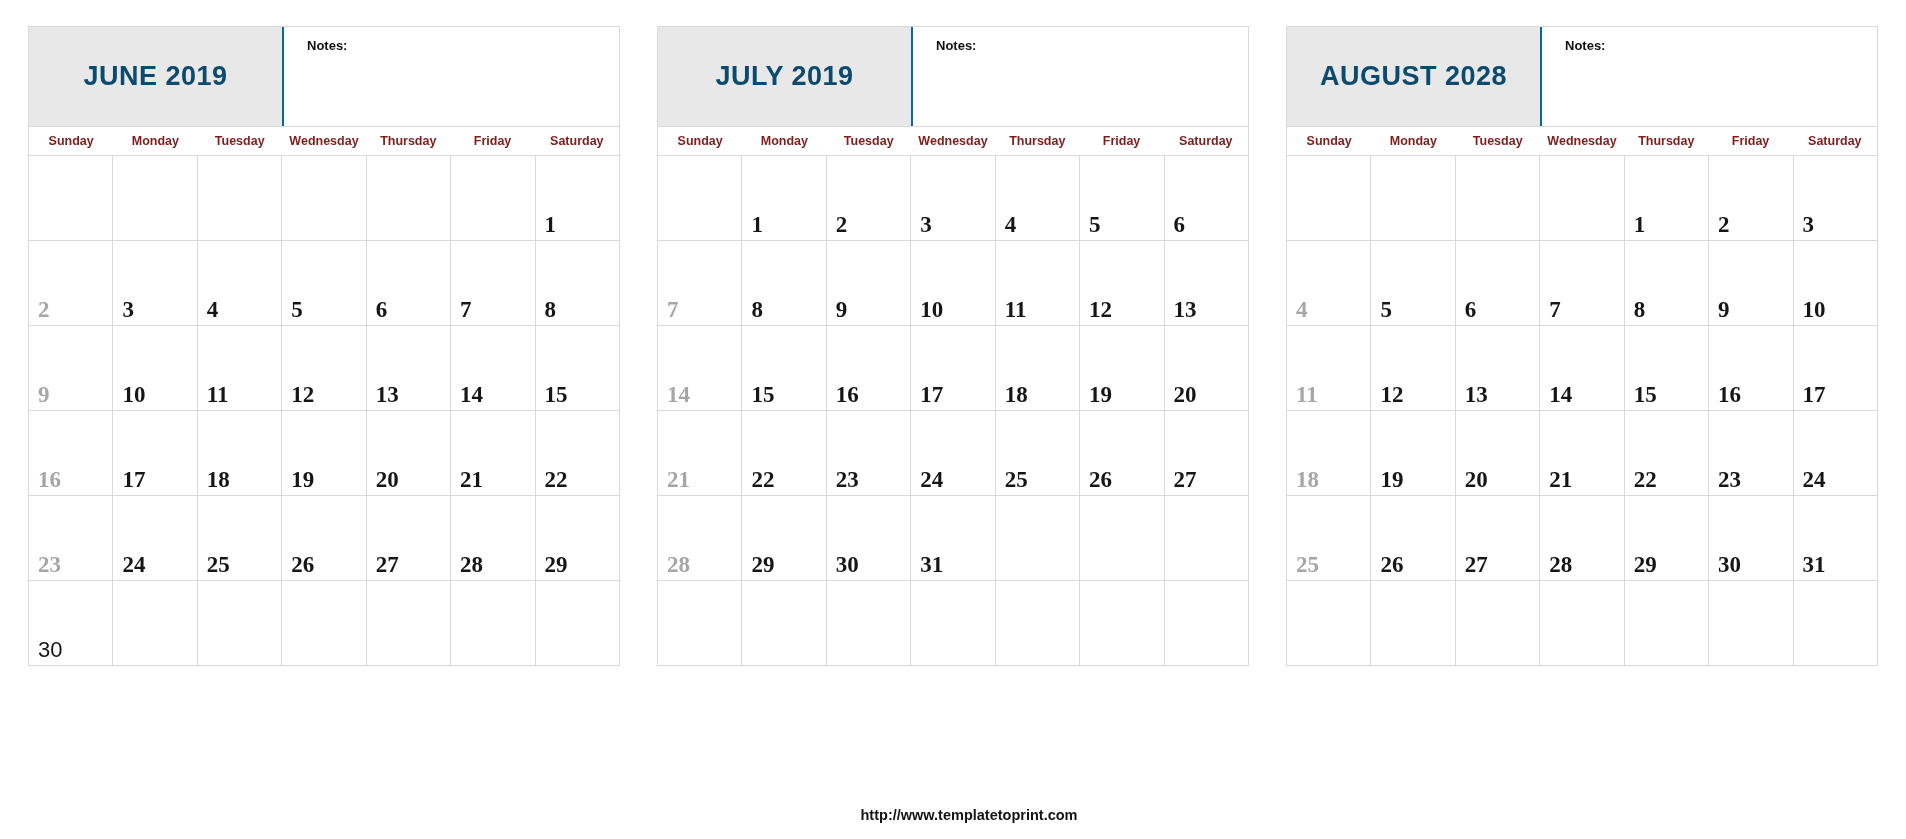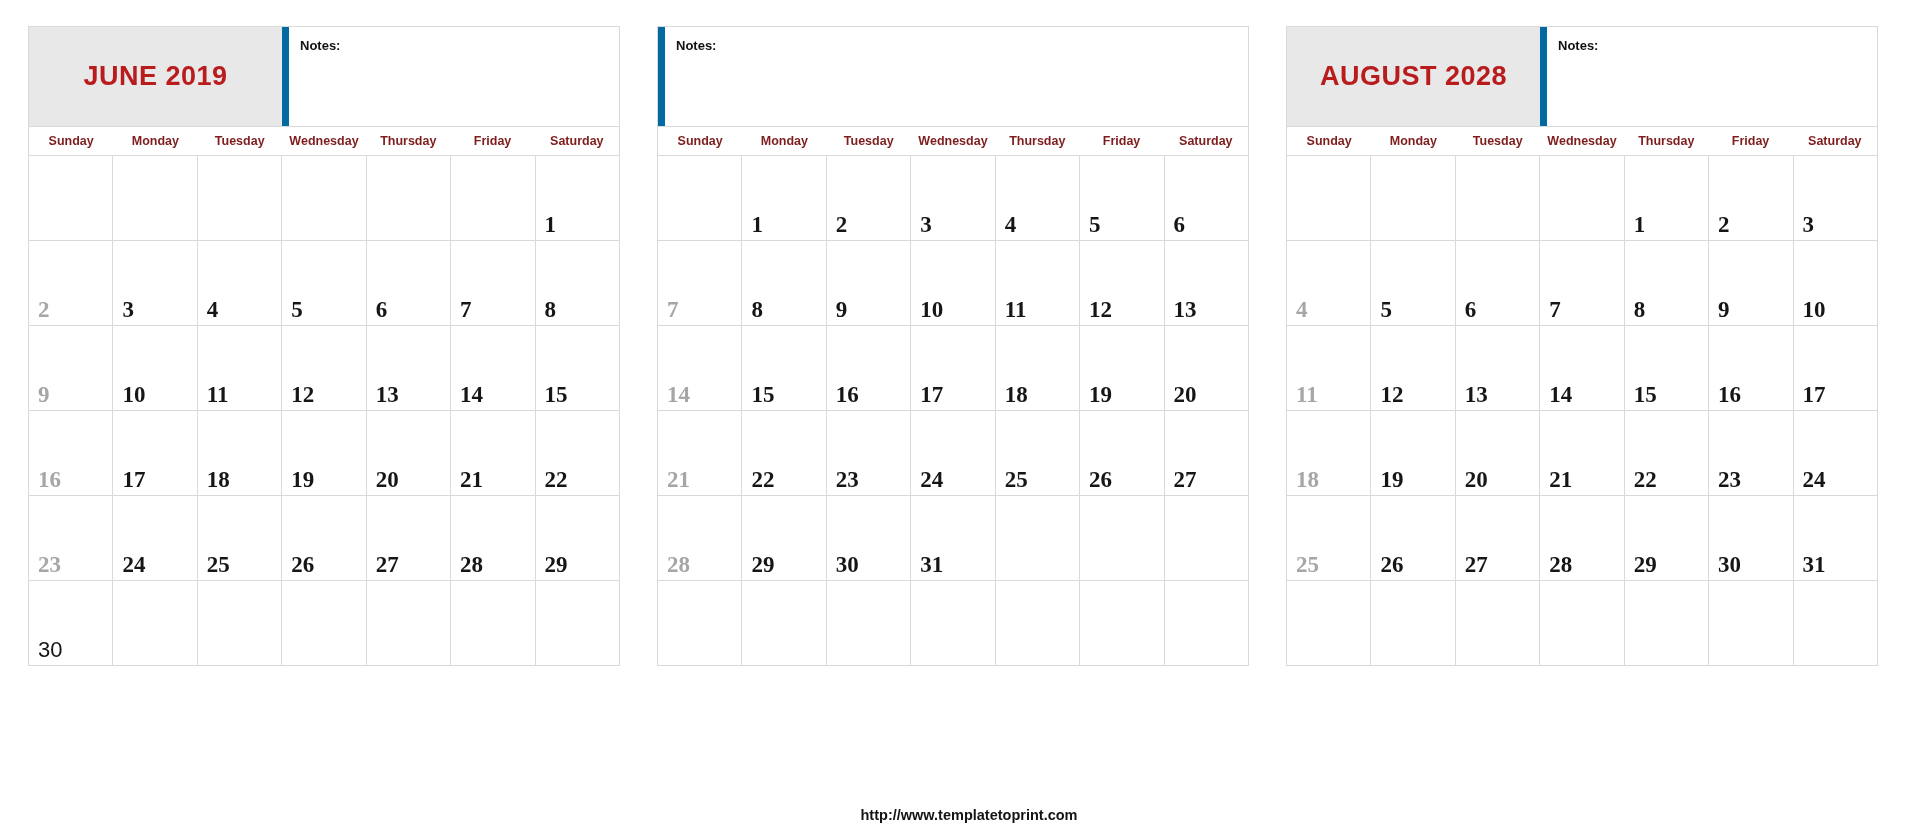--- a/index.html
+++ b/index.html
@@ -45,29 +45,29 @@
     display:flex;
     align-items:center;
     justify-content:center;
     box-sizing:border-box;
   }
   .month-title{
     font-family:"Liberation Sans",sans-serif;
     font-weight:bold;
     font-size:27px;
     letter-spacing:0.5px;
-    color:#b91c1c;
+    color:#0c4a6e;
     white-space:nowrap;
   }
   .notes-block{
     flex:1 1 auto;
     background:#ffffff;
-    border-left:7px solid #0369a1;
-    box-sizing:border-box;
-    padding:9px 0 0 11px;
+    border-left:2px solid #0369a1;
+    box-sizing:border-box;
+    padding:9px 0 0 23px;
   }
   .notes-label{
     font-family:"Liberation Sans",sans-serif;
     font-weight:bold;
     font-size:13px;
     color:#111111;
   }
 
   
   .weekday-row{
@@ -279,20 +279,23 @@
             <div class="day-cell"></div>
             <div class="day-cell"></div>
             <div class="day-cell"></div>
             <div class="day-cell"></div>
             <div class="day-cell"></div>
           </div>
         </div>
       </div>
       <div class="month">
         <div class="month-header">
+          <div class="month-title-block">
+            <span class="month-title">JULY 2019</span>
+          </div>
           <div class="notes-block"><span class="notes-label">Notes:</span></div>
         </div>
         <div class="weekday-row">
           <div class="weekday">Sunday</div>
           <div class="weekday">Monday</div>
           <div class="weekday">Tuesday</div>
           <div class="weekday">Wednesday</div>
           <div class="weekday">Thursday</div>
           <div class="weekday">Friday</div>
           <div class="weekday">Saturday</div>

